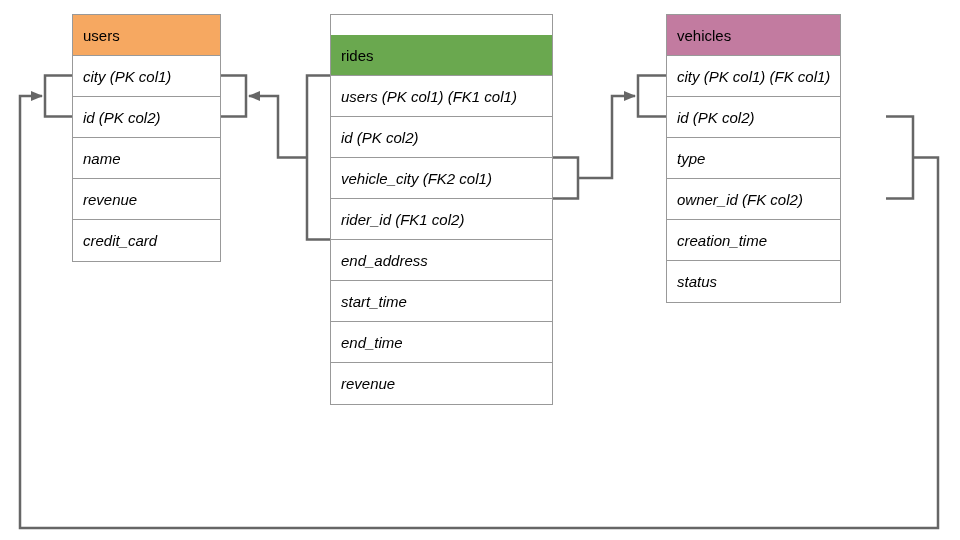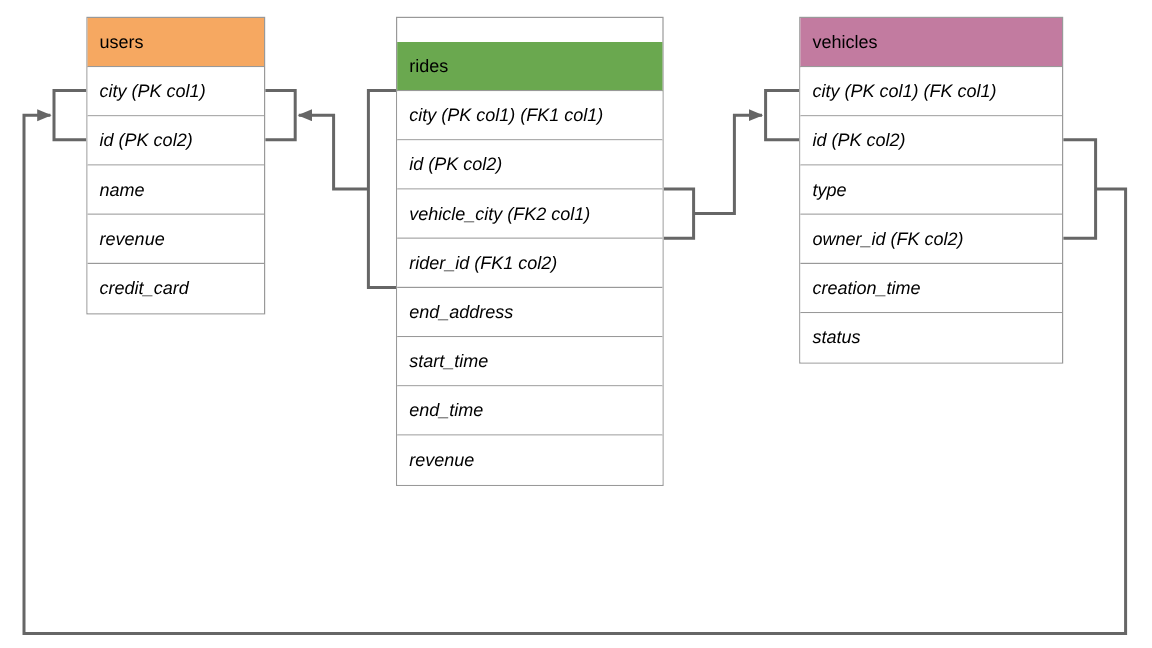--- a/index.html
+++ b/index.html
@@ -48,21 +48,21 @@
     border-bottom:1px solid var(--border);
     box-sizing:border-box;
     background:#ffffff;
     white-space:nowrap;
     overflow:hidden;
     font-style:italic;
   }
   .trow:last-child{border-bottom:none;}
   #users-table{left:72px;top:14px;width:149px;}
   #rides-table{left:330px;top:14px;width:223px;}
-  #vehicles-table{left:666px;top:14px;width:220px;}
+  #vehicles-table{left:666px;top:14px;width:175px;}
 </style>
 </head>
 <body>
 
 <div class="canvas">
 
   <svg class="lines-svg" width="960" height="540" viewBox="0 0 960 540" fill="none" xmlns="http://www.w3.org/2000/svg">
     <defs>
       <marker id="arrow" markerUnits="userSpaceOnUse" markerWidth="13" markerHeight="11" refX="11" refY="5" orient="auto">
         <path class="arrowhead" d="M0,0 L12,5 L0,10 Z" fill="#666666" stroke="none"></path>
@@ -95,21 +95,21 @@
         <div class="trow">id (PK col2)</div>
         <div class="trow">name</div>
         <div class="trow">revenue</div>
         <div class="trow">credit_card</div>
       </div>
   </div>
 
   <div class="db-table" id="rides-table">
     <div class="thead" style="background: rgb(106, 168, 79); margin-top: 20px;">rides</div>
     <div class="tbody">
-        <div class="trow">city (PK col1) (FK1 col1)</div>
+        <div class="trow">users (PK col1) (FK1 col1)</div>
         <div class="trow">id (PK col2)</div>
         <div class="trow">vehicle_city (FK2 col1)</div>
         <div class="trow">rider_id (FK1 col2)</div>
         <div class="trow">end_address</div>
         <div class="trow">start_time</div>
         <div class="trow">end_time</div>
         <div class="trow">revenue</div>
       </div>
   </div>
 

